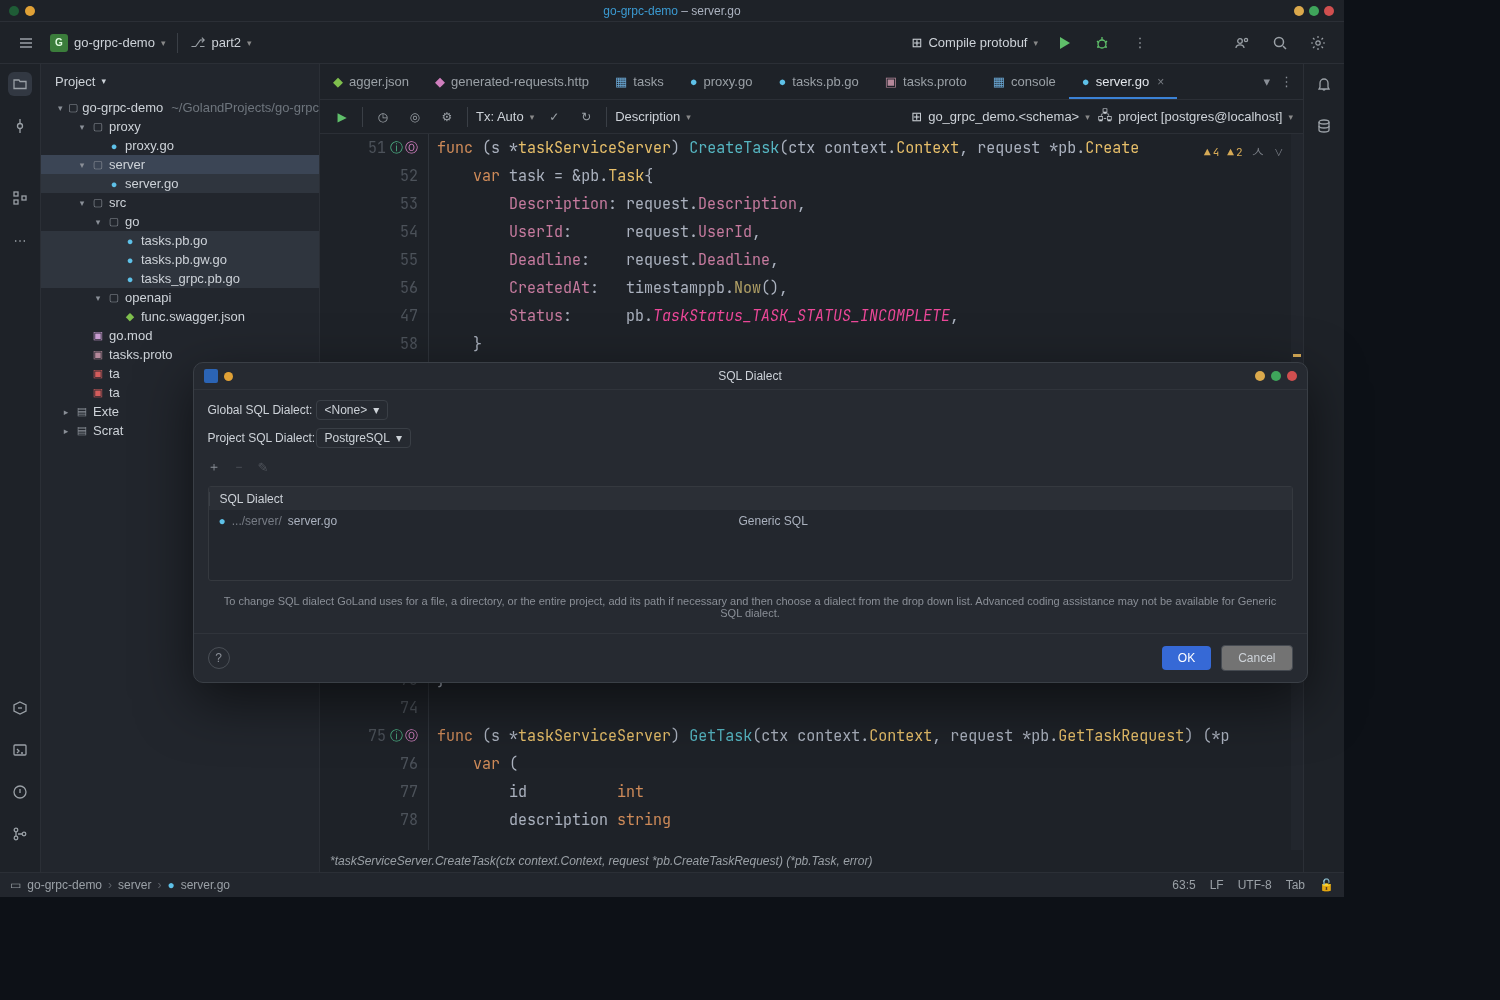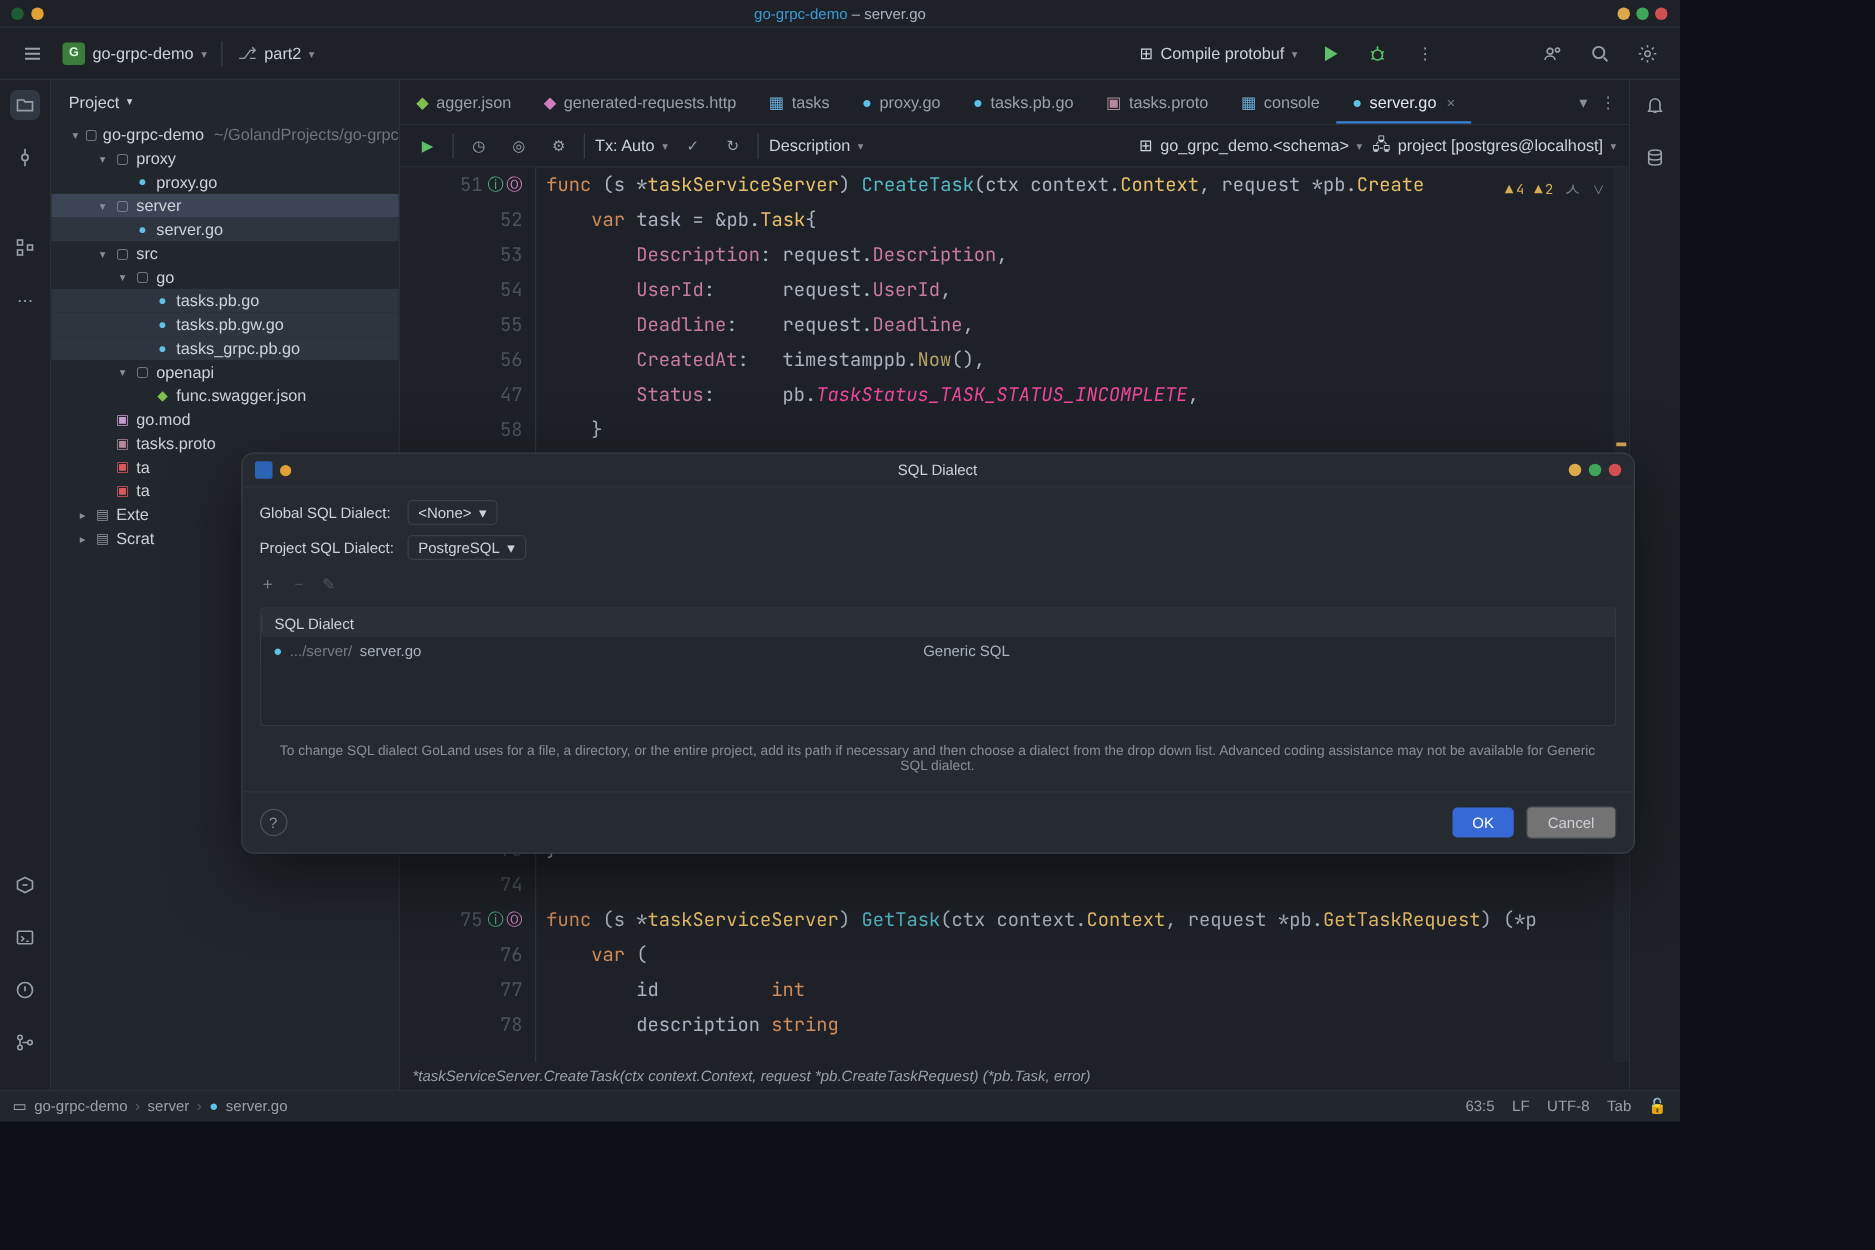--- a/index.html
+++ b/index.html
@@ -71,21 +71,21 @@
 .sel-pill{display:inline-flex;align-items:center;gap:6px;border:1px solid #3a3f46;border-radius:4px;padding:2px 8px;font-size:12px;color:#cdd2d8;cursor:pointer}
 .right-rail{width:40px;background:#1e2228;border-left:1px solid #2b2f36;display:flex;flex-direction:column;align-items:center;padding-top:8px;gap:18px}
 .signature{height:22px;padding:0 10px;font-size:12px;color:#9aa0a6;font-style:italic;display:flex;align-items:center;background:#1e2228}
 .modal-wrap{position:absolute;inset:0;display:flex;align-items:center;justify-content:center;pointer-events:none}
 .modal{pointer-events:auto;width:1113px;background:#262a31;border:1px solid #3a3f46;border-radius:10px;box-shadow:0 18px 55px rgba(0,0,0,.55);display:flex;flex-direction:column;position:absolute;top:362px}
 .m-title{height:26px;display:flex;align-items:center;position:relative;border-bottom:1px solid #30343b}
 .m-title .logo{position:absolute;left:10px;display:flex;align-items:center;gap:6px}
 .m-title .txt{margin:0 auto;font-size:12px;color:#cdd2d8}
 .m-title .wdots{position:absolute;right:10px;display:flex;gap:6px}
 .m-body{padding:10px 14px 4px;display:flex;flex-direction:column;gap:8px}
-.form-row{display:flex;align-items:center;gap:10px;font-size:12px;color:#cdd2d8}
+.form-row{display:flex;align-items:center;font-size:12px;color:#cdd2d8}
 .form-row .lbl{width:108px;text-align:left}
 .tbl-bar{display:flex;align-items:center;gap:12px;padding:2px 0;color:#8a8f97}
 .tbl{border:1px solid #35393f;border-radius:3px;background:#23272e}
 .tbl-hdr{display:flex;height:23px;align-items:center;background:#2b2f36;font-size:12px;color:#cdd2d8}
 .tbl-hdr .c1{flex:0 0 510px;padding-left:10px;display:flex;align-items:center;gap:6px}
 .tbl-hdr .c2{flex:1;padding-left:10px;border-left:1px solid #3a3f46}
 .tbl-row{display:flex;height:22px;align-items:center;font-size:12px;background:#23272e}
 .tbl-row .c1{flex:0 0 510px;padding-left:10px;display:flex;align-items:center;gap:6px}
 .tbl-row .c1 .dim{color:#777c85}
 .tbl-row .c2{flex:1;padding-left:10px}

